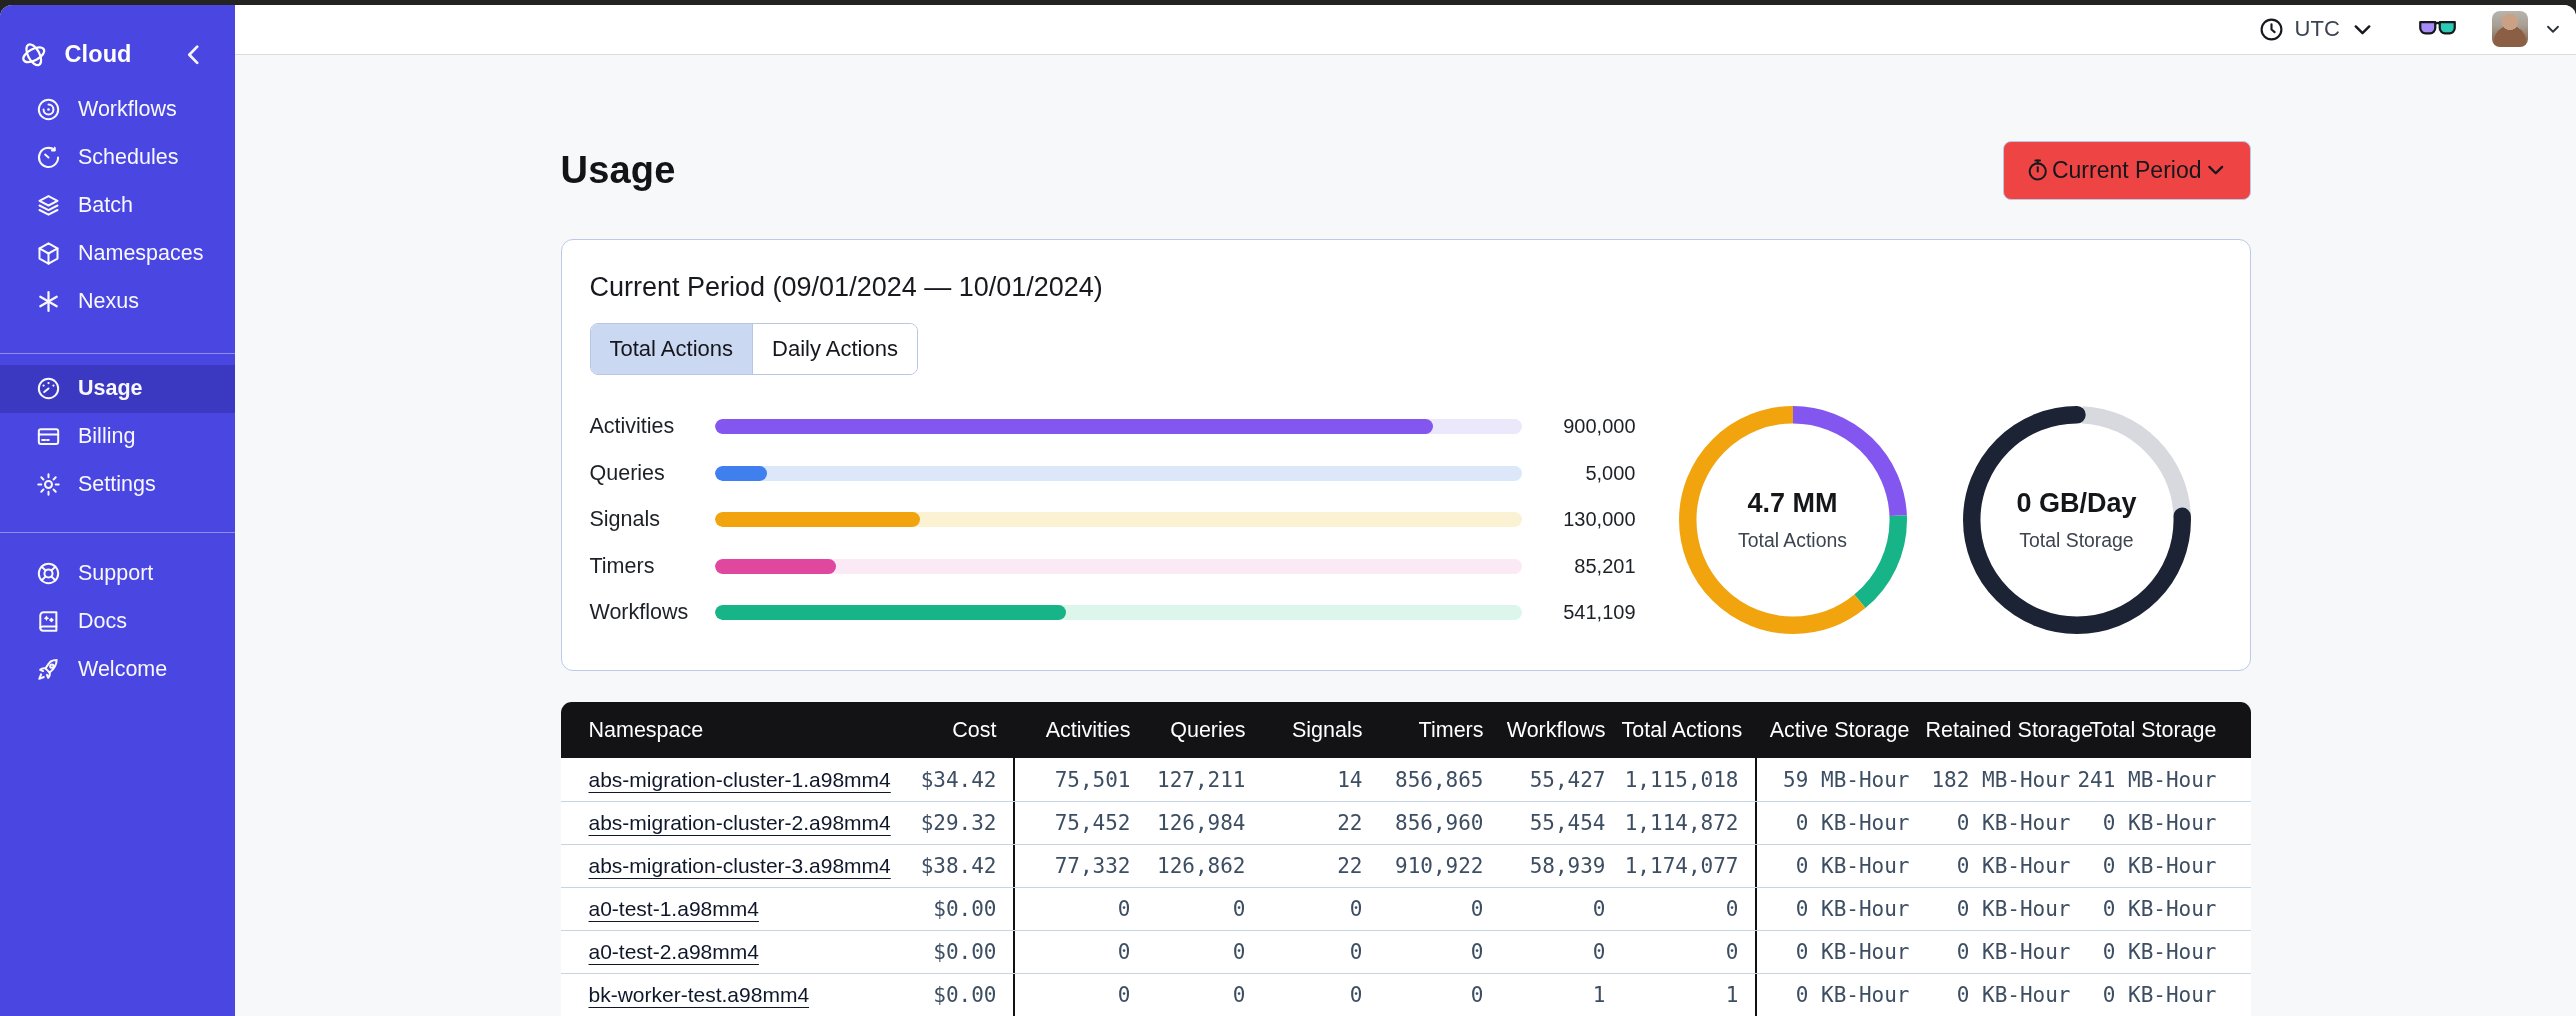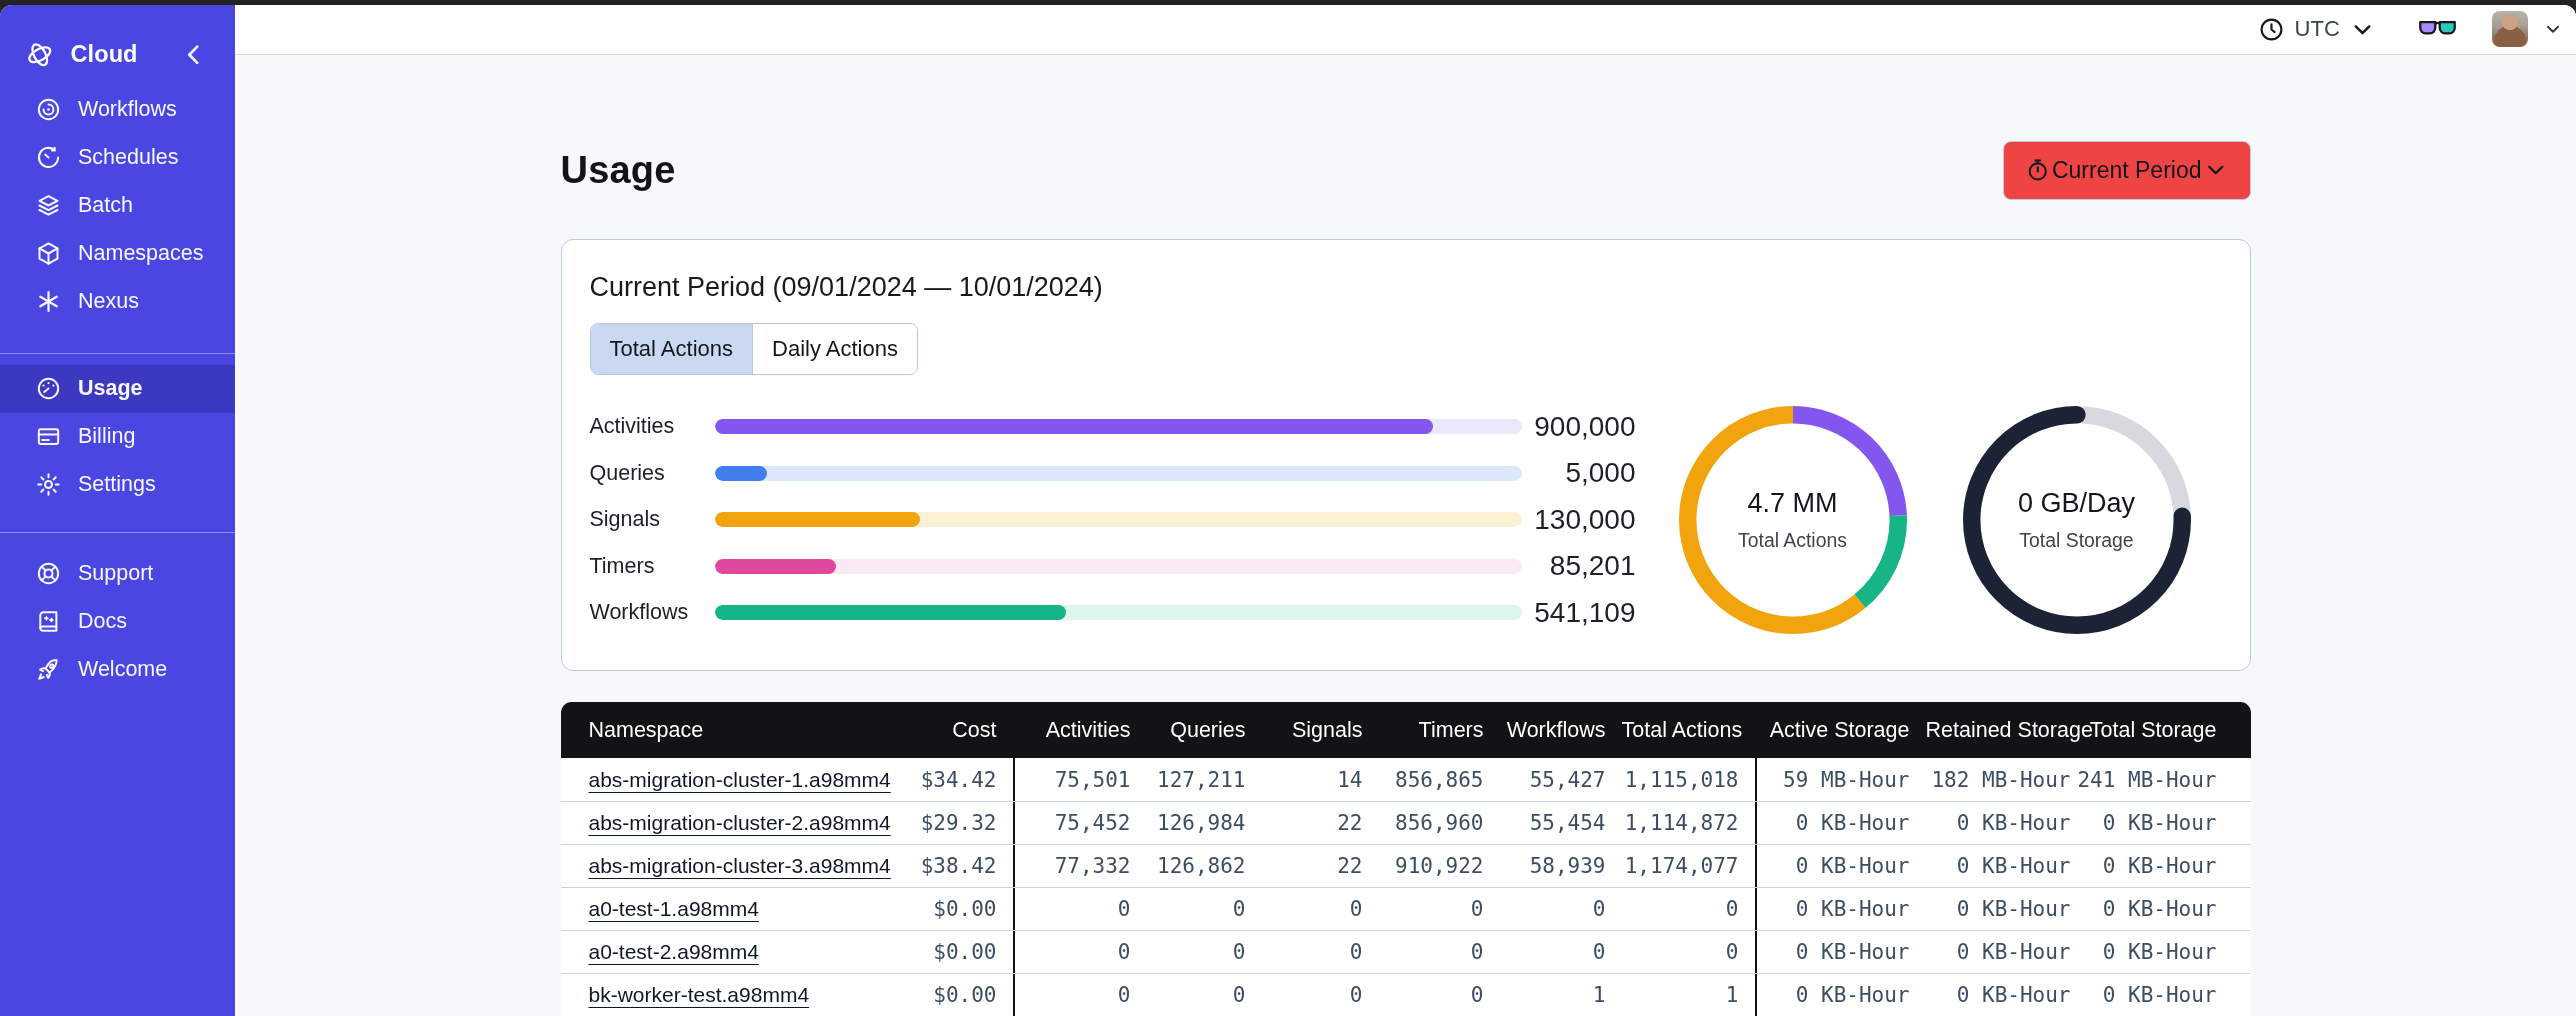--- a/index.html
+++ b/index.html
@@ -4,21 +4,21 @@
 <style>
   * { margin:0; padding:0; box-sizing:border-box; }
   html,body { width:2576px; height:1016px; overflow:hidden; background:#232322; font-family:"Liberation Sans", sans-serif; }
 
   
   .window { position:absolute; top:5.4px; left:0; width:2576px; height:1011px;
             border-radius:12px 12px 0 0; overflow:hidden; display:flex; background:#f7f8fa; }
 
   
   .sidebar { width:235px; flex:0 0 235px; background:#4946E1; color:#fff; display:flex; flex-direction:column; padding-top:25.5px; }
-  .brand-row { display:flex; align-items:center; height:47px; padding:0 27px 0 25px; }
+  .brand-row { display:flex; align-items:center; height:47px; padding:0 27px 0 19px; }
   .brand-row .icon { width:29.5px; height:29.5px; }
   .brand-label { font-size:23.5px; font-weight:700; margin-left:16px; letter-spacing:0.1px; }
   .brand-collapse { margin-left:auto; width:20px; height:20px; opacity:.95; cursor:pointer; }
   .side-group { display:flex; flex-direction:column; }
   .side-item { display:flex; align-items:center; height:48px; padding:0 20px 0 35px; font-size:21.5px; color:rgba(255,255,255,.96); cursor:pointer; }
   .side-item .icon { width:27px; height:27px; flex:0 0 27px; }
   .side-item .lbl { margin-left:16px; white-space:nowrap; }
   .side-item.active { background:#3B38C2; font-weight:700; }
   .side-div { height:0; border-top:1.3px solid rgba(255,255,255,.38); margin:0; }
   .icon svg { width:100%; height:100%; display:block; }
@@ -53,27 +53,27 @@
   .tab { font-size:22px; color:#15171c; padding:12px 19px; background:#fff; cursor:pointer; }
   .tab.active { background:#cbd8f2; }
   .tab + .tab { border-left:1.3px solid #b8c6e4; }
 
   .chart-row { display:flex; align-items:center; margin-top:29.5px; height:231px; }
   .bars { width:1046px; flex:0 0 1046px; display:flex; flex-direction:column; justify-content:space-between; height:221px; padding:4px 0; }
   .bar-row { display:flex; align-items:center; height:27px; }
   .bar-label { width:125px; flex:0 0 125px; font-size:21.5px; color:#1d2127; }
   .bar-track { position:relative; height:14.8px; flex:1; border-radius:7.4px; overflow:hidden; }
   .bar-fill { position:absolute; left:0; top:0; bottom:0; border-radius:7.4px; }
-  .bar-value { width:114px; flex:0 0 114px; text-align:right; font-size:28px; color:#1d2127; }
+  .bar-value { width:114px; flex:0 0 114px; text-align:right; font-size:20px; color:#1d2127; }
 
   .donuts { display:flex; align-items:center; margin-left:39px; gap:48px; }
   .donut { position:relative; width:236px; height:236px; }
   .donut svg { width:236px; height:236px; display:block; }
   .donut-center { position:absolute; inset:0; display:flex; flex-direction:column; align-items:center; justify-content:center; text-align:center; }
-  .donut-value { font-size:27px; font-weight:400; color:#14161a; }
+  .donut-value { font-size:27px; font-weight:700; color:#14161a; }
   .donut-label { font-size:19.4px; color:#3c4450; margin-top:10.7px; }
 
   
   .tbl { margin-top:31px; border-radius:10.7px 10.7px 0 0; overflow:hidden; }
   .tbl-grid-row { display:grid; grid-template-columns:355px 97px 134px 115px 117px 121px 122px 133px 171px 161px 164px; }
   .tbl-head { background:#131316; height:56px; align-items:center; }
   .th { color:#fff; font-size:21.5px; font-weight:500; text-align:right; padding-right:16px; white-space:nowrap; }
   .th:first-child { text-align:left; padding-left:28px; padding-right:0; }
   .th:last-child { padding-right:34px; }
   .tbl-body { background:#fff; }

